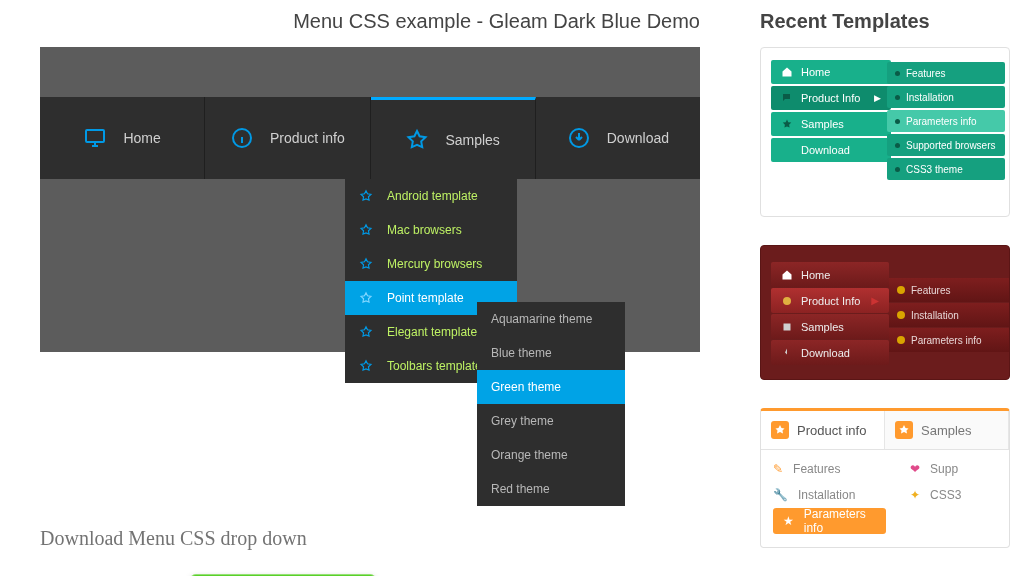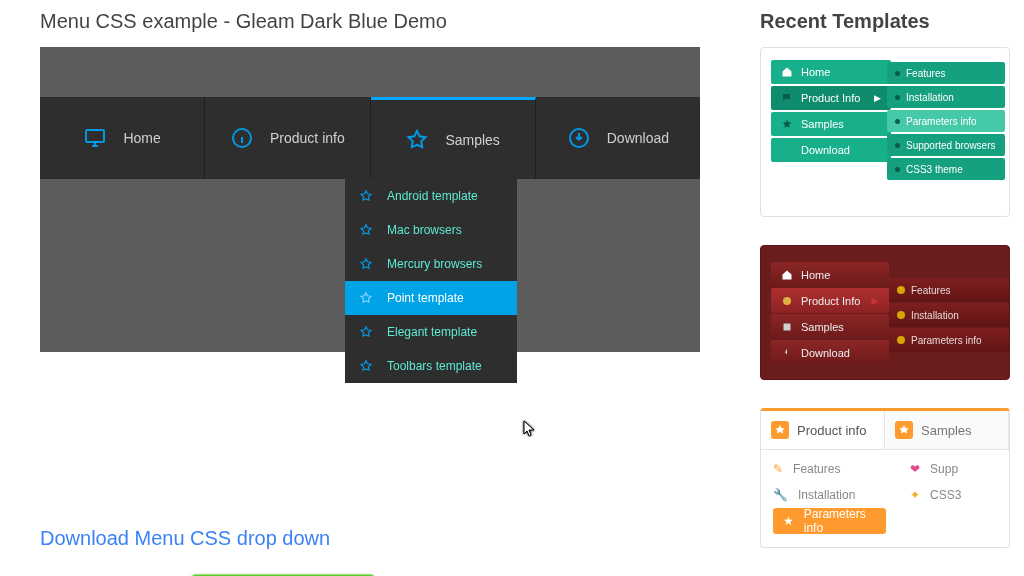--- a/index.html
+++ b/index.html
@@ -1,42 +1,42 @@
 <!DOCTYPE html>
 <html><head>
 <meta charset="utf-8">
 <style>
   * { box-sizing: border-box; margin: 0; padding: 0; }
   body { font-family: -apple-system, "Segoe UI", Arial, sans-serif; background:#fff; color:#333; width:1024px; height:576px; overflow:hidden; }
   .page { display:flex; }
   .main { width:720px; padding:0 20px 0 40px; }
   .side { width:300px; padding:0 10px 0 40px; }
-  h1.title { font-size:20px; font-weight:400; color:#444; margin:10px 0 14px 0; }
+  h1.title { font-size:20px; font-weight:400; color:#444; margin:10px 0 14px 0;text-align:right; }
   h2.sidetitle { font-size:20px; font-weight:700; color:#444; margin:10px 0 14px 0; }
 
   
   .demo { background:#5c5c5c; height:305px; position:relative; }
   .menubar { background:#2e2e2e; height:82px; margin-top:50px; display:flex; position:absolute; top:0; left:0; right:0; }
   .mi { flex:1; display:flex; align-items:center; justify-content:center; gap:16px; color:#d0d0d0; font-size:14px; border-right:1px solid #1f1f1f; cursor:pointer; }
   .mi:last-child { border-right:none; }
   .mi.active { border-top:3px solid #00aaff; }
   .icn { width:24px; height:24px; display:flex; align-items:center; justify-content:center; }
   .icn svg { width:24px; height:24px; }
 
   .dd1 { position:absolute; top:132px; left:305px; width:172px; background:#2e2e2e; }
-  .dd1 .row { display:flex; align-items:center; gap:14px; height:34px; padding:0 14px; color:#5eead4; font-size:12px; cursor:pointer; }
+  .dd1 .row { display:flex; align-items:center; gap:14px; height:34px; padding:0 14px; color:#bef264; font-size:12px; cursor:pointer; }
   .dd1 .row.active { background:#00a3e6; color:#fff; }
   .dd1 .row svg { width:14px; height:14px; }
 
   .dd2 { position:absolute; top:302px; left:477px; width:148px; background:#2e2e2e; z-index:100; }
   .dd2 .trow { height:34px; display:flex; align-items:center; padding:0 14px; color:#b8b8b8; font-size:12px; cursor:pointer; }
   .dd2 .trow.active { background:#00a3e6; color:#fff; }
 
   .sect2 { margin-top:175px; }
-  .sect2 h3 { font-weight:400; font-size:20px; color:#3b82f6; }
+  .sect2 h3 { font-weight:400; font-size:20px; color:#737373;font-family:Liberation Serif, serif; }
   .dlbtn { margin:24px 0 0 150px; width:186px; height:58px; background:linear-gradient(#5bd02a,#3fae12); border-radius:6px; color:#fff; text-align:center; padding-top:8px; box-shadow:0 3px 6px rgba(0,0,0,.25), inset 0 1px 0 rgba(255,255,255,.35); cursor:pointer; }
 
   
   .card { border:1px solid #e0e0e0; border-radius:4px; margin-bottom:28px; padding:12px 10px; position:relative; overflow:hidden; }
 
   
   .teal .tstack { width:120px; }
   .teal .tbtn { background:#18b08b; color:#fff; font-size:11px; height:24px; display:flex; align-items:center; gap:8px; padding:0 10px; margin-bottom:2px; border-radius:2px; position:relative; }
   .teal .tbtn.dk { background:#0e8c6d; }
   .teal .sub { position:absolute; left:126px; top:14px; width:118px; }
@@ -162,20 +162,28 @@
             <span style="width:14px;height:14px;display:inline-flex">
               <svg viewBox="0 0 24 24" fill="none" stroke="#0099e5" stroke-width="2">
                 <path d="M12 3l2.6 5.3 5.9.9-4.3 4.1 1 5.8L12 16.9 6.8 19.1l1-5.8L3.5 9.2l5.9-.9L12 3z"></path>
               </svg>
             </span>
             <span>Toolbars template</span>
           </div>
         </div>
     </div>
 
+    <div class="dd2" id="dd2">
+        <div class="trow">Aquamarine theme</div>
+        <div class="trow">Blue theme</div>
+        <div class="trow active">Green theme</div>
+        <div class="trow">Grey theme</div>
+        <div class="trow">Orange theme</div>
+        <div class="trow">Red theme</div>
+      </div>
 
     <div class="cursor" style="left:523px; top:420px;">
       <svg viewBox="0 0 14 18">
           <path d="M1 1l0 13 3-3 2.2 5 2-1-2.2-5H11z" fill="#fff" stroke="#000" stroke-width="1"></path>
         </svg>
     </div>
 
     <div class="sect2">
       <h3>Download Menu CSS drop down</h3>
       <div class="dlbtn">

